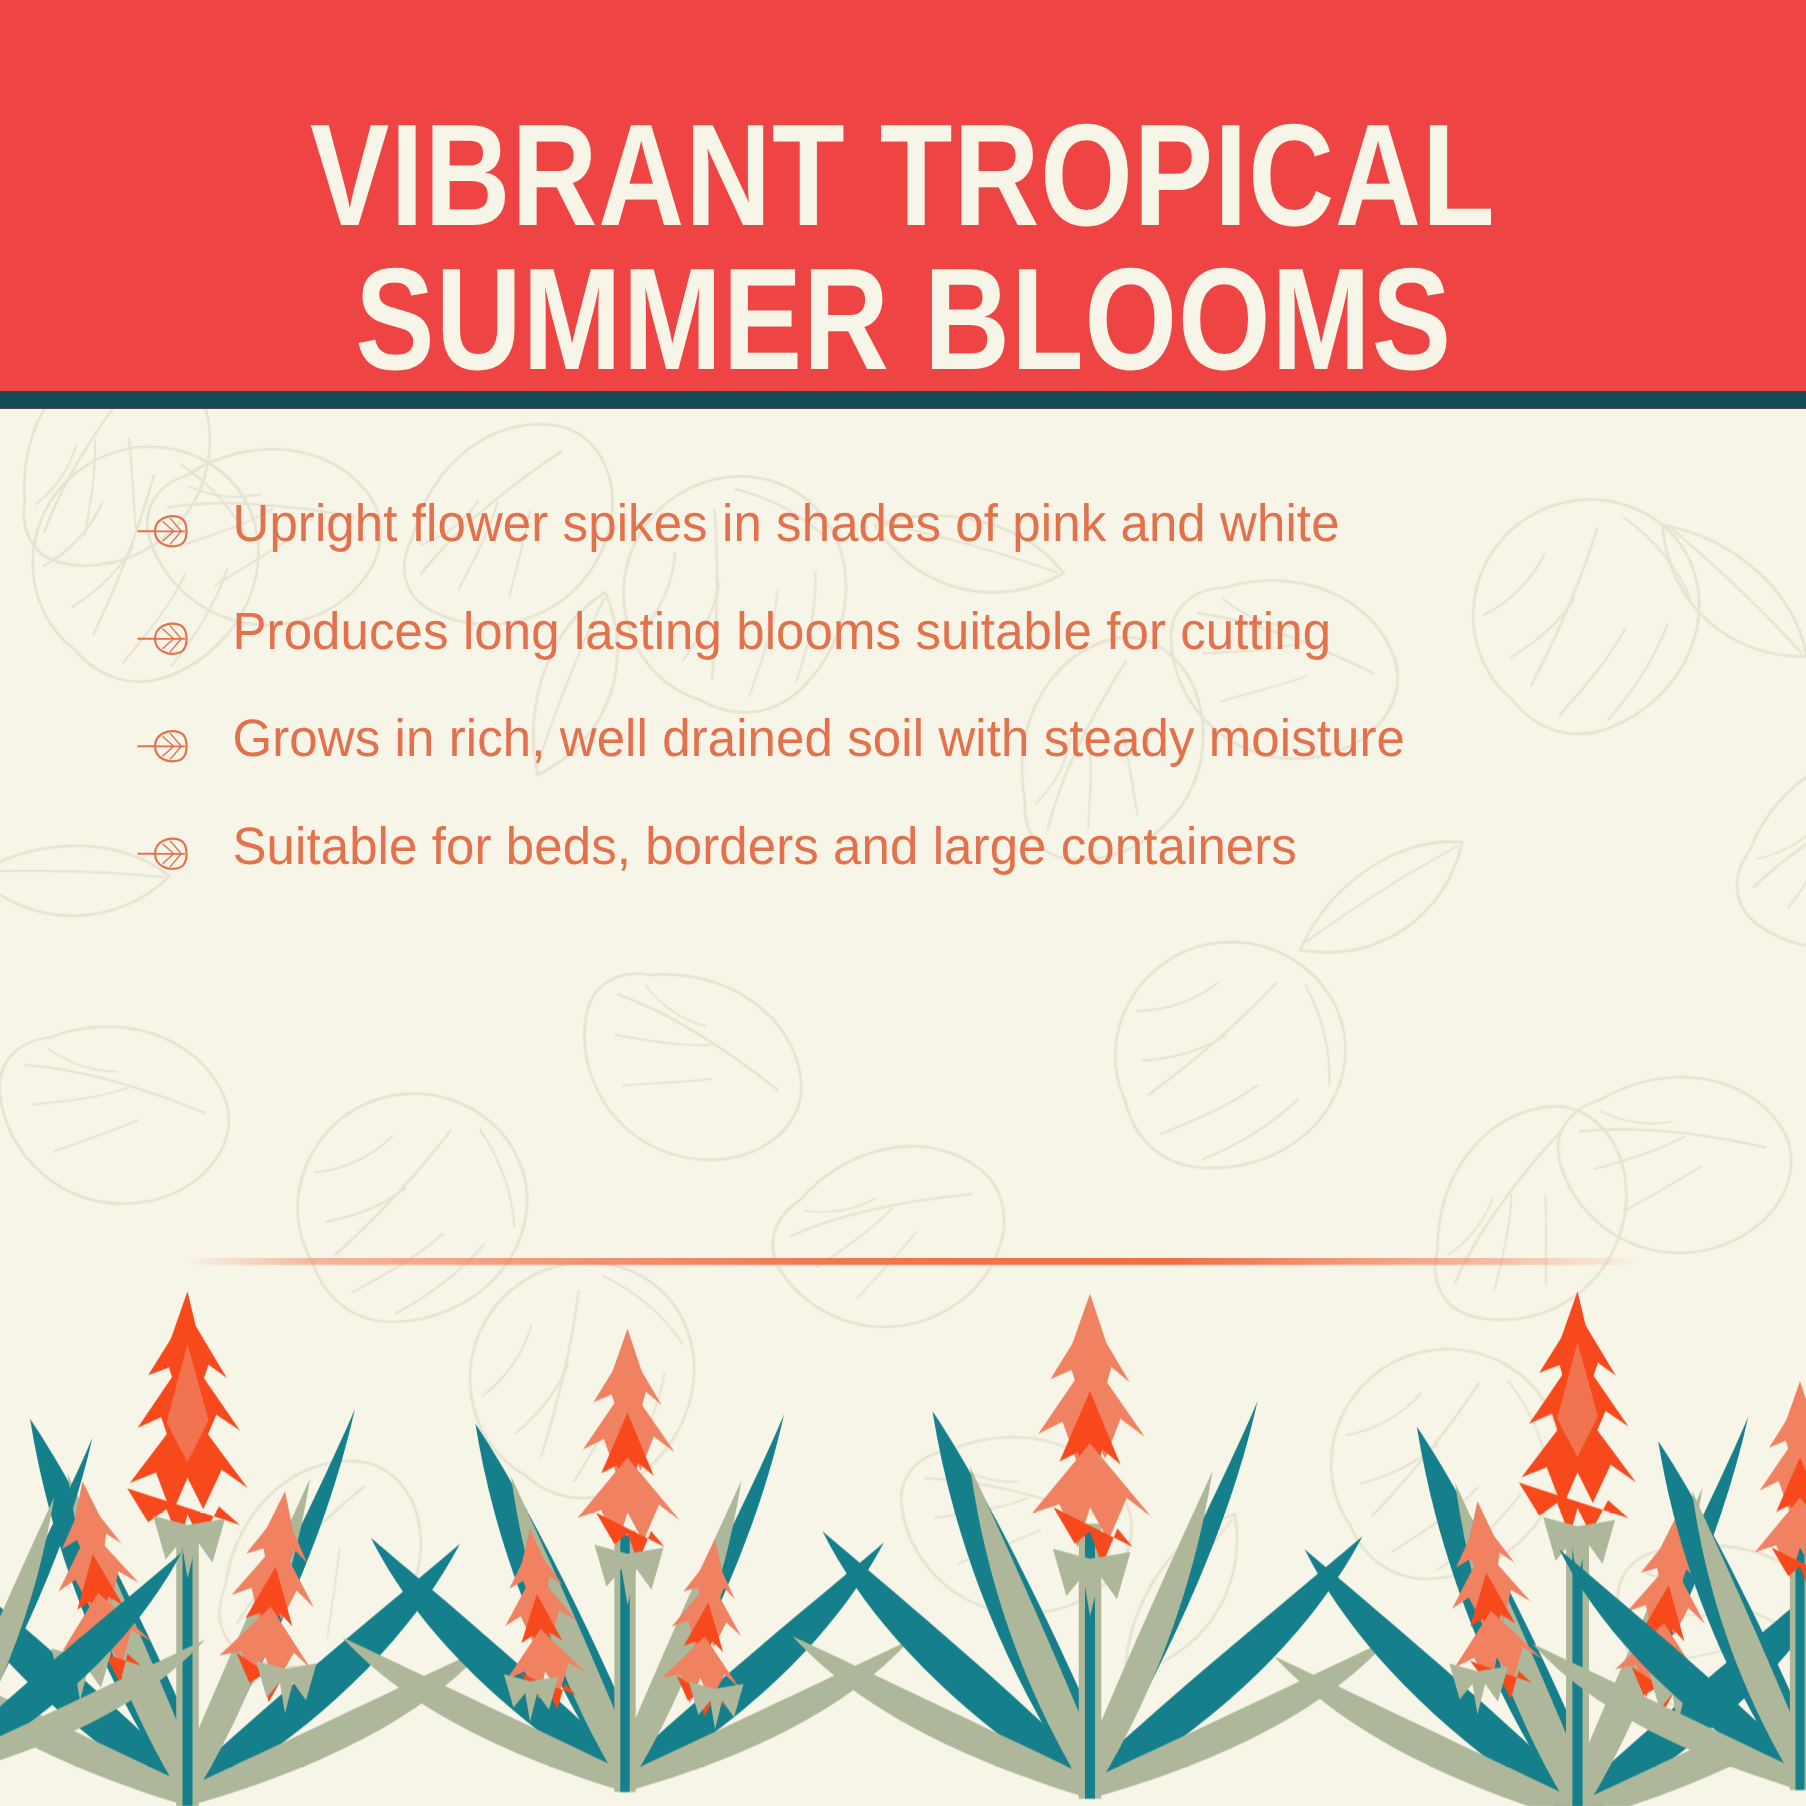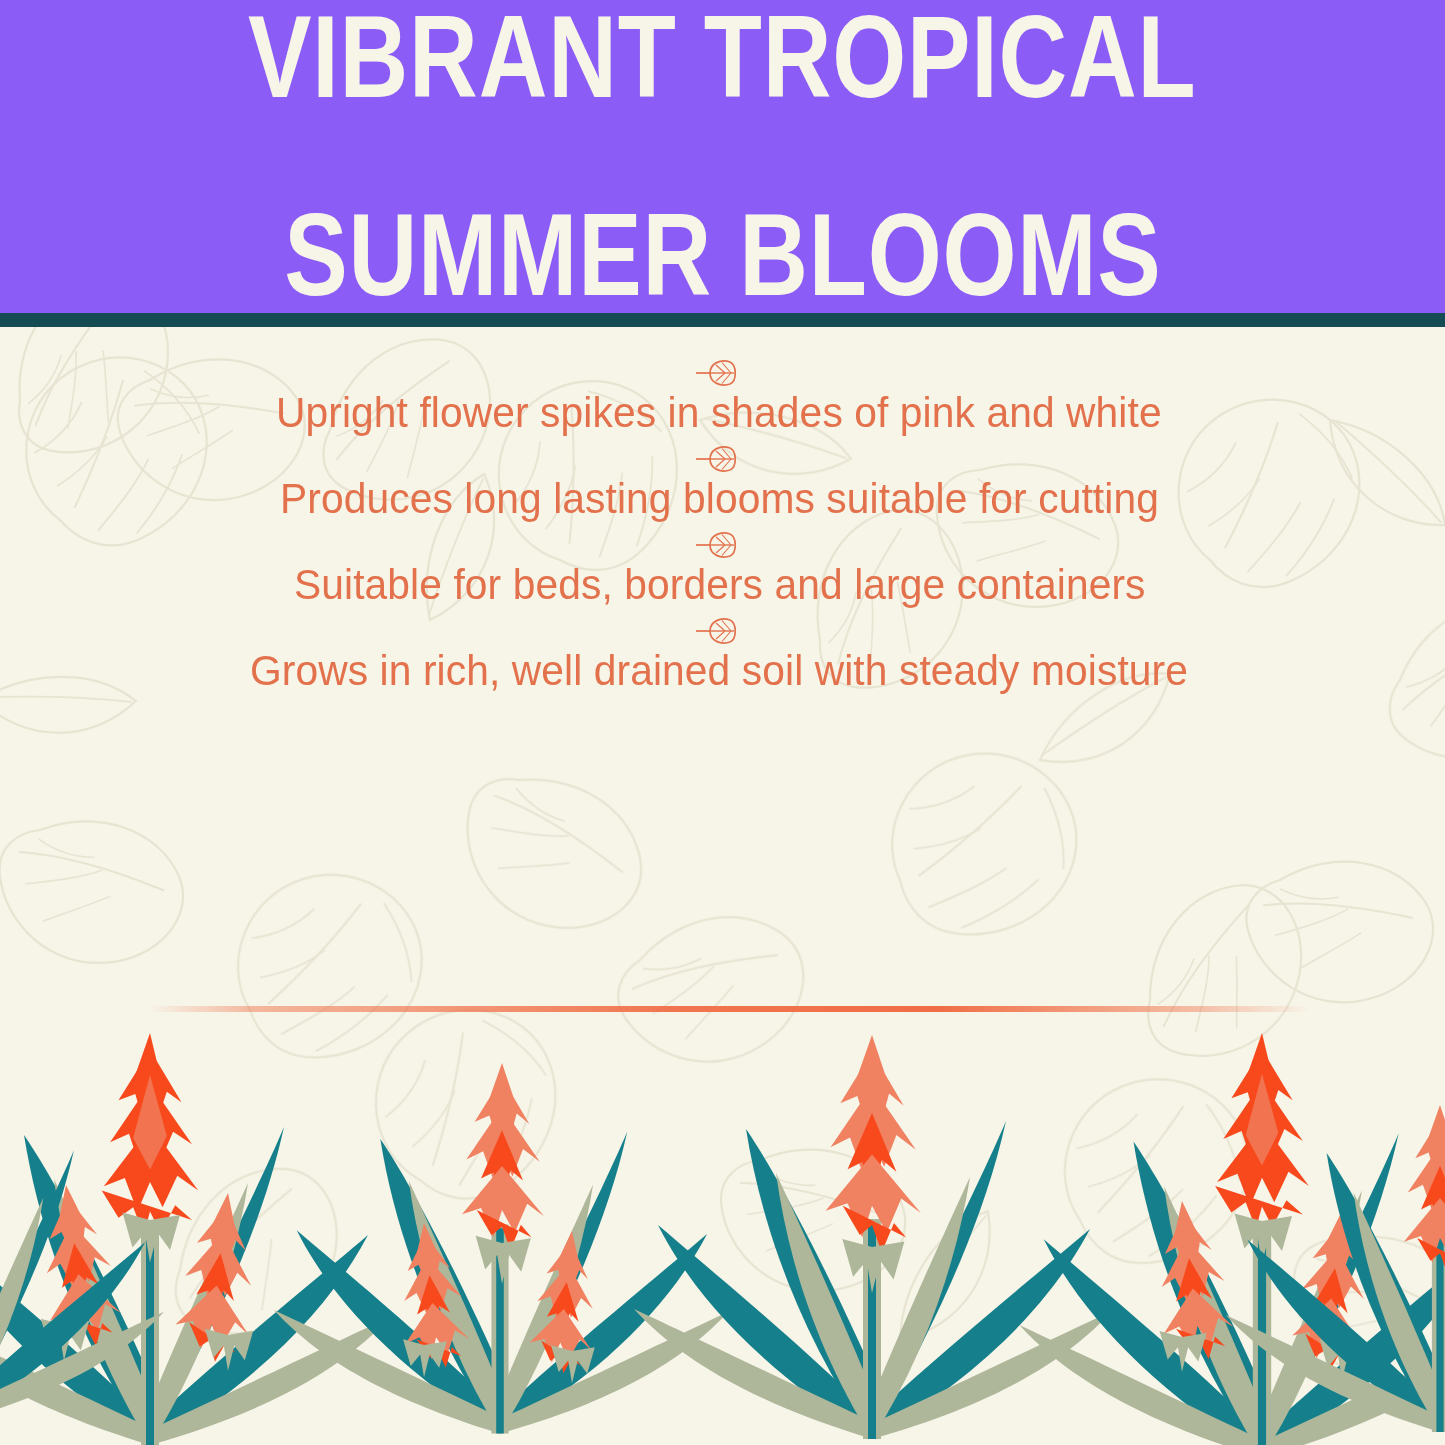--- a/index.html
+++ b/index.html
@@ -24,26 +24,26 @@
     pointer-events: none;
   }
 
   
   .header {
     position: absolute;
     top: 0;
     left: 0;
     width: 1445px;
     height: 313px;
-    background: #8b5cf6;
+    background: #ef4444;
     z-index: 5;
     display: flex;
     flex-direction: column;
     align-items: center;
-    justify-content: space-between;
+    justify-content: flex-end;
   }
   .header-rule {
     position: absolute;
     top: 313px;
     left: 0;
     width: 1445px;
     height: 14px;
     background: #154B52;
     z-index: 5;
   }
@@ -63,23 +63,22 @@
   
   .bullet-list {
     position: absolute;
     top: 356px;
     left: 108px;
     width: 1250px;
     z-index: 4;
   }
   .bullet-row {
     display: flex;
-    align-items: center;
+    align-items: flex-end;
     height: 86px;
-    flex-direction: column;
   }
   .bullet-icon {
     flex: 0 0 auto;
     width: 46px;
     height: 34px;
     margin-right: 32px;
     display: flex;
     align-items: center;
     justify-content: center;
   }
@@ -220,33 +219,33 @@
 
     <div class="bullet-row">
       <span class="bullet-icon">
         <svg width="46" height="34" viewBox="0 0 46 34">
           <path d="M16,17 C16,7 27,3 36,6 C43,9 43,25 36,28 C27,31 16,27 16,17 Z" fill="none" stroke="#E2714C" stroke-width="1.7"></path>
           <path d="M16,17 L40,17" fill="none" stroke="#E2714C" stroke-width="1.4"></path>
           <path d="M2,17 L16,17" fill="none" stroke="#E2714C" stroke-width="1.7"></path>
           <path d="M22,9 L31,17 M28,6.5 L37,17 M22,25 L31,17 M28,27.5 L37,17" fill="none" stroke="#E2714C" stroke-width="1.1"></path>
         </svg>
       </span>
-      <span class="bullet-text">Suitable for beds, borders and large containers</span>
+      <span class="bullet-text">Grows in rich, well drained soil with steady moisture</span>
     </div>
 
     <div class="bullet-row">
       <span class="bullet-icon">
         <svg width="46" height="34" viewBox="0 0 46 34">
           <path d="M16,17 C16,7 27,3 36,6 C43,9 43,25 36,28 C27,31 16,27 16,17 Z" fill="none" stroke="#E2714C" stroke-width="1.7"></path>
           <path d="M16,17 L40,17" fill="none" stroke="#E2714C" stroke-width="1.4"></path>
           <path d="M2,17 L16,17" fill="none" stroke="#E2714C" stroke-width="1.7"></path>
           <path d="M22,9 L31,17 M28,6.5 L37,17 M22,25 L31,17 M28,27.5 L37,17" fill="none" stroke="#E2714C" stroke-width="1.1"></path>
         </svg>
       </span>
-      <span class="bullet-text">Grows in rich, well drained soil with steady moisture</span>
+      <span class="bullet-text">Suitable for beds, borders and large containers</span>
     </div>
 
 
   </div>
 
   <div class="divider"></div>
 
   <svg class="illustration" viewBox="0 0 1445 430" preserveAspectRatio="none">
     <defs>
 

